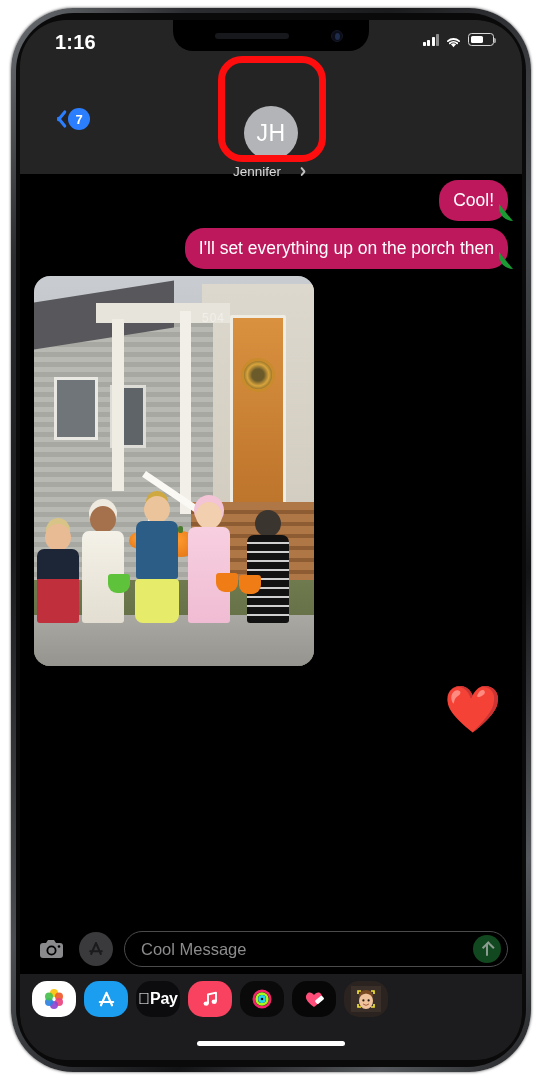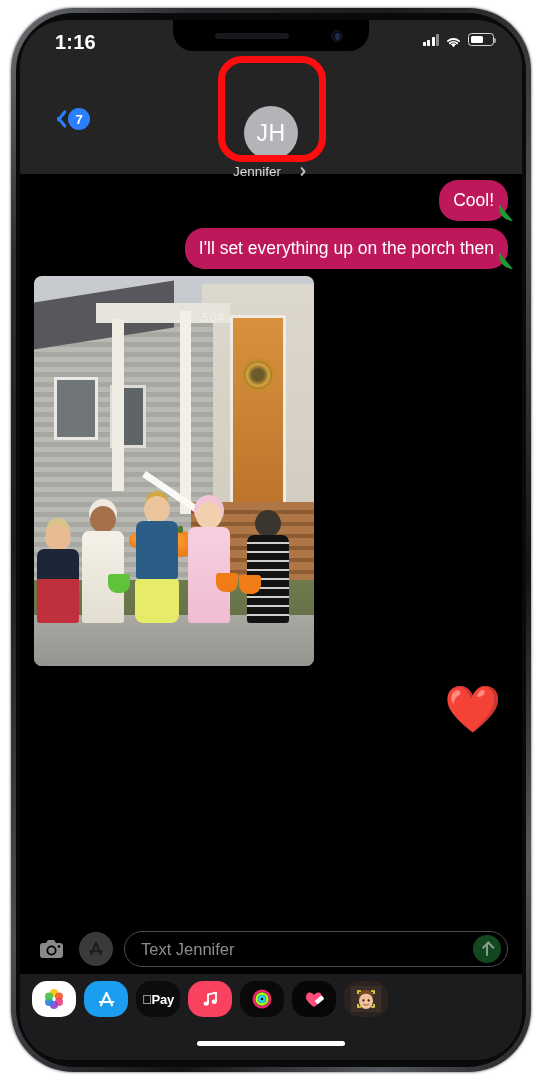--- a/index.html
+++ b/index.html
@@ -224,21 +224,21 @@
 
   .emoji-msg {
     font-size: 46px;
     line-height: 1;
     padding-right: 6px;
   }
 
   
   .photo-wrap {
     width: 280px; height: 390px;
-    border-radius: 8px;
+    border-radius: 16px;
     overflow: hidden;
     position: relative;
     background: #404040;
     margin-bottom: 4px;
   }
   .sky { position:absolute; inset:0; background:linear-gradient(#c9cdd2,#b7bbbf 35%, #9fa3a6 60%); }
   .house {
     position:absolute; left:0; top:8%; width:64%; height:70%;
     background: repeating-linear-gradient(#b9b9b4 0 5px, #a8a8a3 5px 10px);
   }
@@ -528,21 +528,21 @@
         <circle cx="12.5" cy="11.5" r="3.2" fill="#8a8a8d"></circle>
         <circle cx="20" cy="7.5" r="1.3" fill="#000"></circle>
       </svg>
     </div>
     <div class="icon-btn">
       <svg width="20" height="20" viewBox="0 0 20 20">
         <path d="M10 4 L14.8 15 M10 4 L5.2 15 M4.2 12.2 h11.6" stroke="#1b1b1d" stroke-width="2" stroke-linecap="round" fill="none"></path>
       </svg>
     </div>
     <div class="text-field">
-      <span class="placeholder">Text Jennifer</span>
+      <span class="placeholder">Cool Message</span>
       <div class="send-btn">
         <div class="send-arrow"></div>
       </div>
     </div>
   </div>
 
   <div class="app-drawer">
     <div class="app-icon" style="background:#fff;">
       <svg width="24" height="24" viewBox="0 0 24 24">
         <circle cx="12" cy="6" r="4" fill="#f9c20a" opacity=".92"></circle>
@@ -552,21 +552,21 @@
         <circle cx="7" cy="15" r="4" fill="#2a82e0" opacity=".92"></circle>
         <circle cx="7" cy="9.5" r="4" fill="#46c04e" opacity=".92"></circle>
       </svg>
     </div>
     <div class="app-icon" style="background:#1b9df0;">
       <svg width="23" height="23" viewBox="0 0 20 20">
         <path d="M10 4.2 L14.8 15 M10 4.2 L5.2 15 M4.2 12.2 h11.6" stroke="#fff" stroke-width="1.9" stroke-linecap="round" fill="none"></path>
       </svg>
     </div>
     <div class="app-icon" style="background:#0c0c0e;">
-      <span style="font-size:13px;font-weight:bold;letter-spacing:-.3px;">Pay</span>
+      <span style="font-size:16px;font-weight:bold;letter-spacing:-.3px;">Pay</span>
     </div>
     <div class="app-icon" style="background:#f8425f;">
       <svg width="20" height="20" viewBox="0 0 20 20">
         <path d="M8 14.5 V5.5 L16 3.6 V12.6" stroke="#fff" stroke-width="1.9" fill="none" stroke-linejoin="round"></path>
         <ellipse cx="6.2" cy="14.6" rx="2.6" ry="2.2" fill="#fff"></ellipse>
         <ellipse cx="14.2" cy="12.7" rx="2.6" ry="2.2" fill="#fff"></ellipse>
       </svg>
     </div>
     <div class="app-icon" style="background:#0a0a0a;">
       <svg width="22" height="22" viewBox="0 0 22 22">

